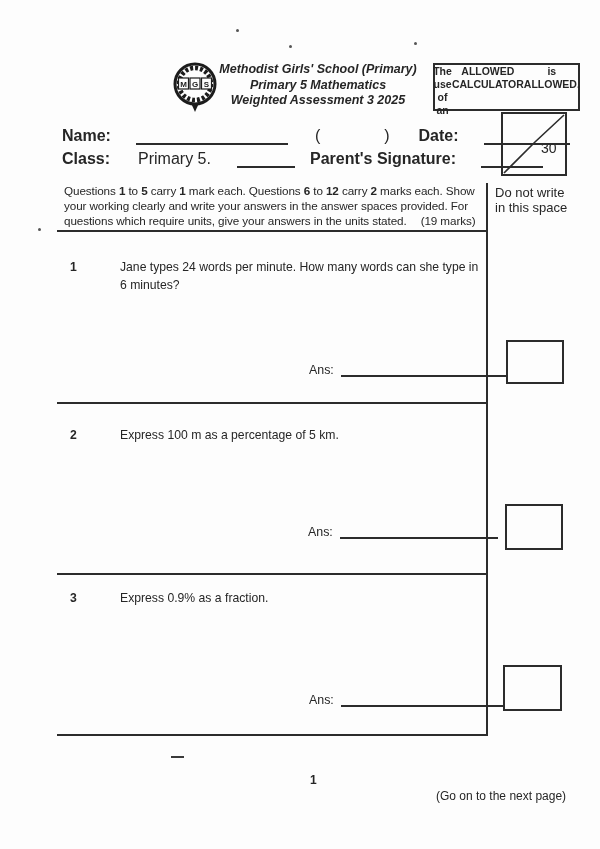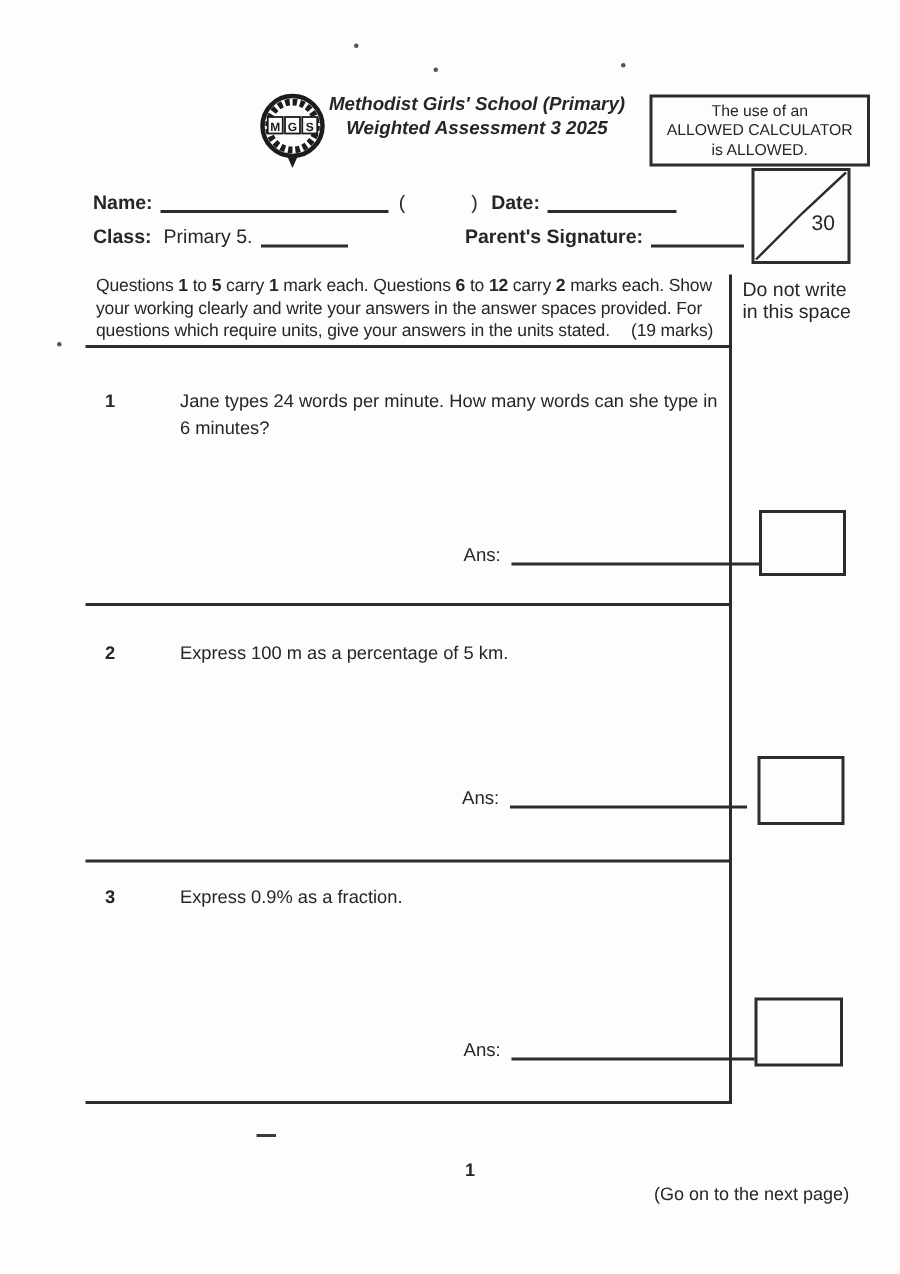--- a/index.html
+++ b/index.html
@@ -10,23 +10,23 @@
   .abs{position:absolute;}
   .b{font-weight:bold;}
   .center{text-align:center;font-style:italic;}
   .row{display:flex;align-items:flex-end;}
   .line{display:inline-block;border-bottom:2px solid #2c2c2c;height:13px;}
   .divider{position:absolute;height:2px;background:#2c2c2c;left:57px;width:430px;}
   .vline{position:absolute;width:2px;background:#2c2c2c;}
   .mark-box{position:absolute;border:2px solid #2c2c2c;background:#fdfdfd;}
   .header-title{font-size:12.5px;line-height:15.5px;font-weight:bold;letter-spacing:0;}
   .calc-box{border:2px solid #2c2c2c;font-size:10.5px;line-height:13px;text-align:center;
-    display:flex;flex-direction:column;justify-content:center;}
+    display:flex;flex-direction:row;justify-content:center;font-weight:bold;}
   .score-box{border:2px solid #2c2c2c;}
-  .field{font-size:13px;}
+  .field{font-size:16px;gap:20px;}
   .instr{font-size:11.7px;line-height:15.2px;letter-spacing:-0.1px;}
   .sidenote{font-size:13px;line-height:14.5px;}
   .question{display:flex;font-size:12.2px;line-height:18px;}
   .qnum{width:50px;font-weight:bold;flex:0 0 50px;}
   .qtext{flex:1;}
   .ansrow{font-size:12.4px;gap:7px;margin-left:32px;}
   .footer{font-size:12px;}
   .dot{position:absolute;width:3px;height:3px;background:#555;border-radius:50%;}
   .dash{position:absolute;height:2px;background:#3a3a3a;}
 </style>
@@ -48,20 +48,21 @@
     <rect x="6.5" y="18" width="10" height="11" fill="#fdfdfd" stroke="#1c1c1c" stroke-width="1.2"></rect>
     <rect x="18" y="18" width="10" height="11" fill="#fdfdfd" stroke="#1c1c1c" stroke-width="1.2"></rect>
     <rect x="29.5" y="18" width="10" height="11" fill="#fdfdfd" stroke="#1c1c1c" stroke-width="1.2"></rect>
     <text x="11.5" y="27" font-size="8" font-weight="bold" text-anchor="middle" fill="#1c1c1c" font-family="Liberation Sans, sans-serif">M</text>
     <text x="23" y="27" font-size="8" font-weight="bold" text-anchor="middle" fill="#1c1c1c" font-family="Liberation Sans, sans-serif">G</text>
     <text x="34.5" y="27" font-size="8" font-weight="bold" text-anchor="middle" fill="#1c1c1c" font-family="Liberation Sans, sans-serif">S</text>
   </svg>
 
   <div class="abs center" style="left:218px;top:62px;width:200px;">
     <div class="header-title">Methodist Girls' School (Primary)</div>
+    <div class="header-title">Primary 5 Mathematics</div>
     <div class="header-title">Weighted Assessment 3 2025</div>
   </div>
 
   <div class="abs calc-box" style="left:433px;top:63px;width:143px;height:44px;">
     <div>The use of an</div>
     <div>ALLOWED CALCULATOR</div>
     <div>is ALLOWED.</div>
   </div>
 
   <div class="abs score-box" style="left:501px;top:112px;width:62px;height:60px;">

